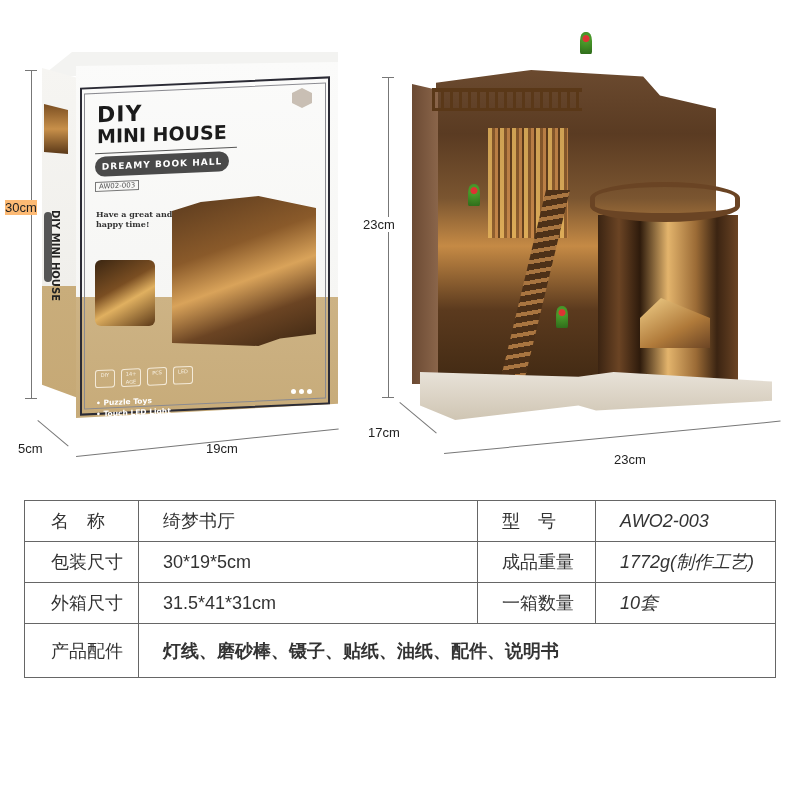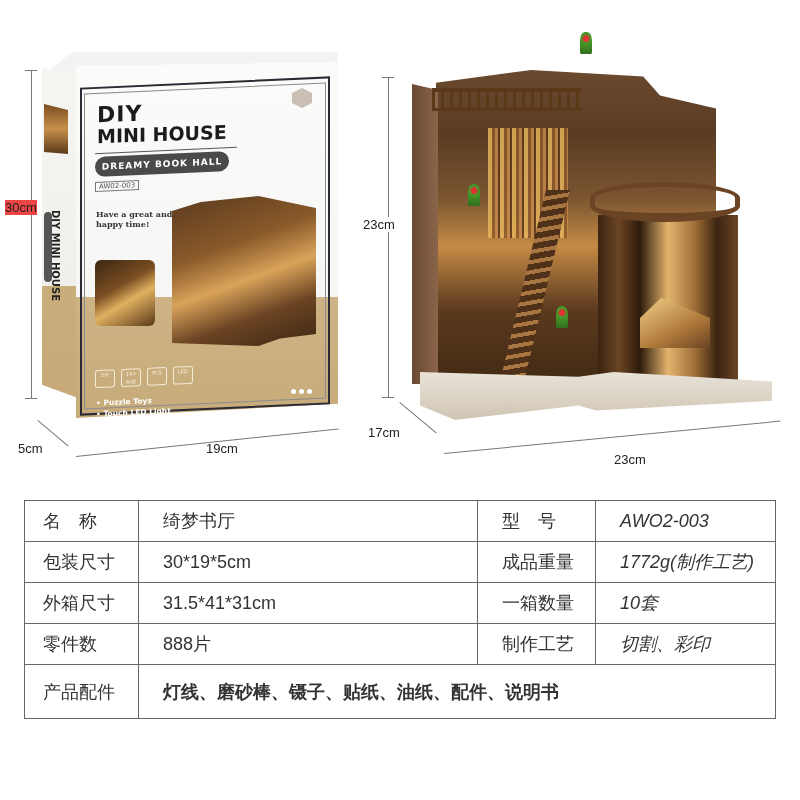--- a/index.html
+++ b/index.html
@@ -37,21 +37,21 @@
   .dio-stairs{position:absolute;left:490px;top:190px;width:80px;height:200px;background:repeating-linear-gradient(170deg,#4e3118 0 6px,#a97540 6px 10px);clip-path:polygon(70% 0,100% 0,40% 100%,10% 100%);}
   .dio-balcony{position:absolute;left:590px;top:182px;width:150px;height:40px;border-radius:50%/40%;border:5px solid #6a4424;border-bottom-width:9px;box-sizing:border-box;}
   .dio-rotunda{position:absolute;left:598px;top:215px;width:140px;height:170px;background:linear-gradient(90deg,#3b2412 0%,#6b4424 15%,#2e1b0c 30%,#e3b46c 50%,#9b6b36 70%,#3b2412 85%,#6b4424 100%);}
   .dio-piano{position:absolute;left:640px;top:298px;width:70px;height:50px;background:linear-gradient(150deg,#f1d08a,#b07a3a 60%,#6b4424);clip-path:polygon(30% 0,100% 40%,100% 100%,0 100%,0 40%);}
   .dio-base{position:absolute;left:420px;top:372px;width:352px;height:48px;background:linear-gradient(#e8e2d8,#cfc5b3);clip-path:polygon(0 0,45% 10%,55% 0,100% 20%,100% 60%,50% 80%,45% 70%,10% 100%,0 70%);}
   .dio-rail{position:absolute;left:432px;top:88px;width:150px;height:16px;background:repeating-linear-gradient(90deg,#5a3818 0 3px,transparent 3px 9px);border-top:4px solid #5a3818;border-bottom:3px solid #5a3818;}
   .plant{position:absolute;width:12px;height:22px;background:radial-gradient(circle at 50% 30%,#d33 0 3px,#4a9a2a 4px,#2e6a1a 100%);border-radius:40% 40% 10% 10%;}
   
   .spec{position:absolute;left:24px;top:500px;width:752px;border-collapse:collapse;font-family:"Liberation Sans","DejaVu Sans",sans-serif;font-size:18px;color:#333;}
   .spec td{border:1.5px solid #666;height:41px;padding:0;box-sizing:border-box;}
-  .spec td.k{width:114px;padding-left:18px;}
+  .spec td.k{width:114px;padding-left:26px;}
   .spec td.v{width:339px;padding-left:24px;}
   .spec td.k2{width:118px;padding-left:24px;}
   .spec td.v2{padding-left:24px;font-style:italic;}
   .spec td.full{padding-left:24px;font-weight:bold;}
 </style>
 </head>
 <body>
 
 <div>
   <div class="box-top"></div>
@@ -89,21 +89,21 @@
   <div class="dots">
       <span></span>
       <span></span>
       <span></span>
     </div>
 </div>
 
 <div class="mline" style="left:31px;top:70px;width:1px;height:328px;"></div>
 <div class="mline" style="left:25px;top:70px;width:12px;height:1px;"></div>
 <div class="mline" style="left:25px;top:398px;width:12px;height:1px;"></div>
-<div class="mlabel" style="left:5px;top:200px;background:#ef4444;">30cm</div>
+<div class="mlabel" style="left:5px;top:200px;background:#fdba74;">30cm</div>
 <div class="mline" style="left:38px;top:420px;width:40px;height:1px;transform:rotate(40deg);transform-origin:0 0;"></div>
 <div class="mlabel" style="left:18px;top:441px;">5cm</div>
 <div class="mline" style="left:76px;top:456px;width:264px;height:1px;transform:rotate(-6deg);transform-origin:0 0;"></div>
 <div class="mlabel" style="left:206px;top:441px;">19cm</div>
 
 <div>
   <div class="dio-back"></div>
   <div class="dio-wall"></div>
   <div class="dio-rail"></div>
   <div class="dio-books"></div>
@@ -139,24 +139,18 @@
     <td class="v">30*19*5cm</td>
     <td class="k2">成品重量</td>
     <td class="v2">1772g(制作工艺)</td>
   </tr>
   <tr>
     <td class="k">外箱尺寸</td>
     <td class="v">31.5*41*31cm</td>
     <td class="k2">一箱数量</td>
     <td class="v2">10套</td>
   </tr>
-  <tr>
-    <td class="k">零件数</td>
-    <td class="v">888片</td>
-    <td class="k2">制作工艺</td>
-    <td class="v2">切割、彩印</td>
-  </tr>
   <tr style="height:54px;">
     <td class="k" style="height:54px;">产品配件</td>
     <td class="full" colspan="3" style="height:54px;">灯线、磨砂棒、镊子、贴纸、油纸、配件、说明书</td>
   </tr>
 </tbody>
   </table>
 
 </body></html>

